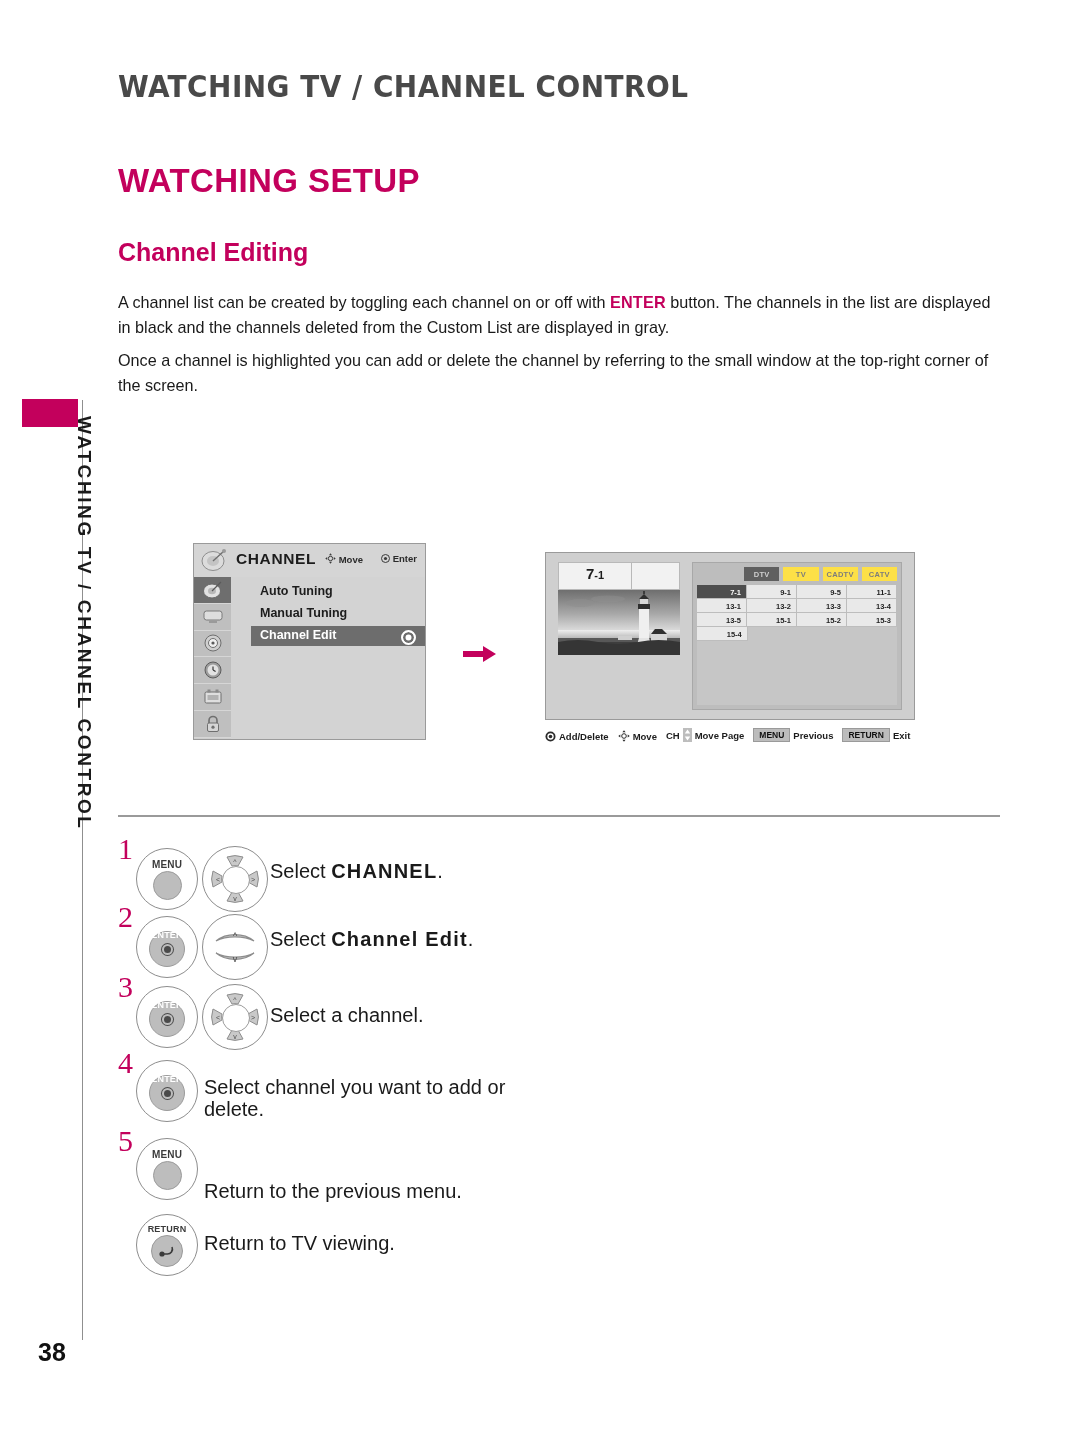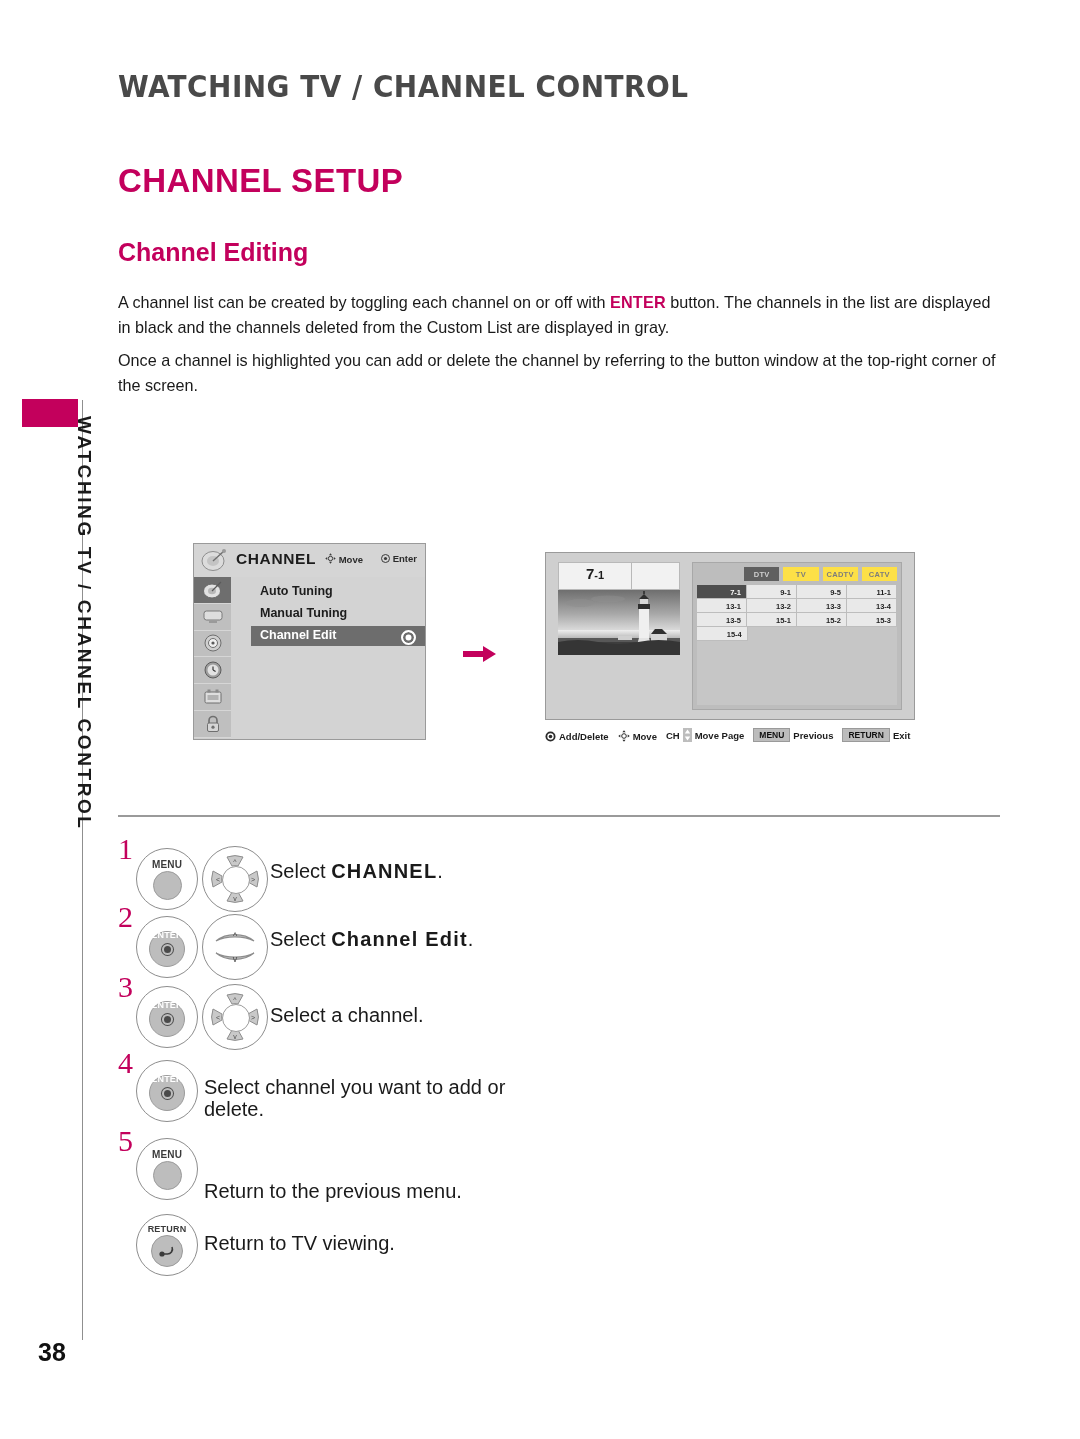--- a/index.html
+++ b/index.html
@@ -97,25 +97,25 @@
   .steptext .sp{letter-spacing:1.2px;}
 
   
   .pageno{position:absolute;left:38px;top:1338px;font-size:25px;font-weight:bold;color:#111;}
 </style>
 </head>
 <body>
 
 <div class="page-head">WATCHING TV / CHANNEL CONTROL</div>
 
-<div class="h1">CHANNEL SETUP</div>
+<div class="h1">WATCHING SETUP</div>
 <div class="h2">Channel Editing</div>
 
 <div class="para p1"><span>A channel list can be created by toggling each channel on or off with </span><b class="enter">ENTER</b><span> button. The channels in the list are displayed in black and the channels deleted from the Custom List are displayed in gray.</span></div>
-<div class="para p2">Once a channel is highlighted you can add or delete the channel by referring to the button window at the top-right corner of the screen.</div>
+<div class="para p2">Once a channel is highlighted you can add or delete the channel by referring to the small window at the top-right corner of the screen.</div>
 
 <div class="vtab-block"></div>
 <div class="vrule"></div>
 <div class="vtab-text">WATCHING TV / CHANNEL CONTROL</div>
 
 <div class="osd" id="osd-left">
   <div class="osd-top">
     <svg class="osd-dish" viewBox="0 0 28 26">
       <ellipse cx="13" cy="13" rx="11" ry="9.5" fill="#dcdcdc" stroke="#8d8d8d" stroke-width="1"></ellipse>
       <ellipse cx="13" cy="13" rx="6" ry="5" fill="#c4c4c4"></ellipse>

